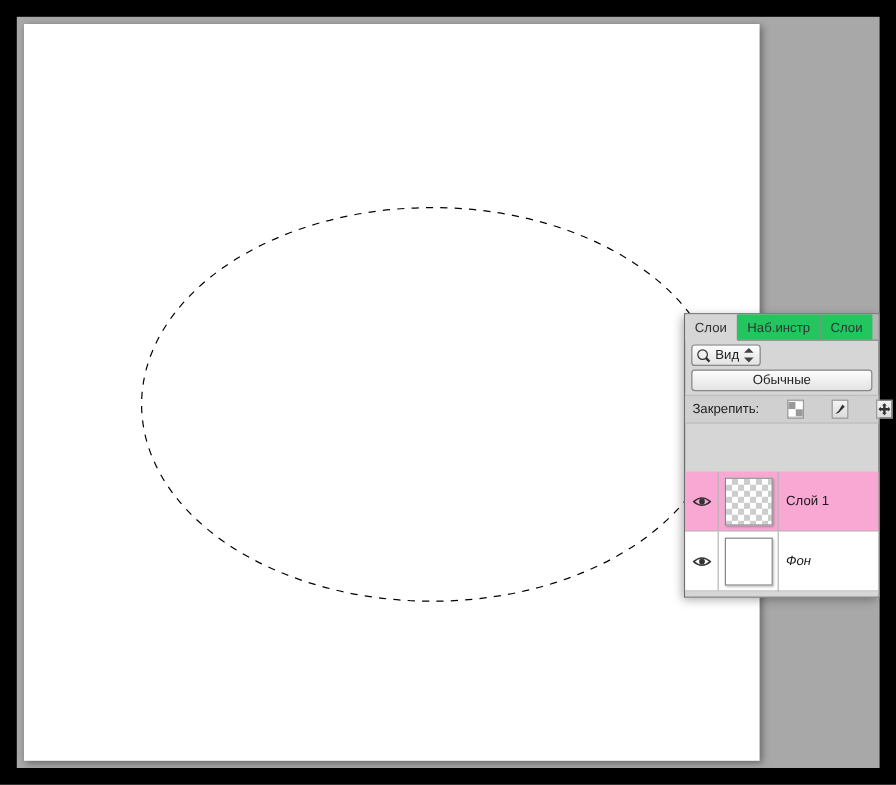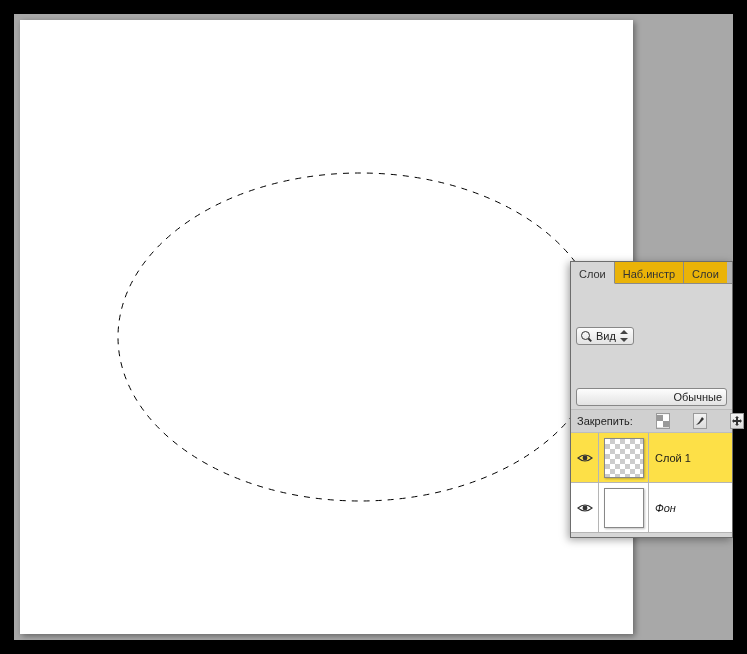--- a/index.html
+++ b/index.html
@@ -52,52 +52,51 @@
     background: #b5b5b5;
     height: 22px;
     align-items: stretch;
     border-bottom: 1px solid #8a8a8a;
     font-size: 11px;
   }
   .tab {
     padding: 3px 8px 0 8px;
     color: #333;
     border-right: 1px solid #8a8a8a;
-    background: #eab308;
+    background: #22c55e;
     cursor: default;
     display: flex;
     align-items: center;
     white-space: nowrap;
   }
   .tab.active {
     background: #d6d6d6;
     border-bottom: 1px solid #d6d6d6;
     margin-bottom: -1px;
   }
   .tab.cut { border-right: none; overflow: hidden; }
   .row {
     display: flex;
     align-items: center;
     padding: 3px 5px;
     gap: 4px;
-    margin-top: 40px;
   }
   .dropdown {
     display: inline-flex;
     align-items: center;
     background: linear-gradient(#fdfdfd,#e3e3e3);
     border: 1px solid #888;
     border-radius: 3px;
     padding: 2px 4px;
     font-size: 11px;
     color: #222;
     gap: 4px;
     cursor: default;
   }
-  .dropdown.full { flex: 1; justify-content: flex-end; }
+  .dropdown.full { flex: 1; justify-content: center; }
   .updown {
     width: 9px; height: 12px; position: relative;
   }
   .updown::before, .updown::after {
     content: ""; position: absolute; left: 0; width: 0; height: 0;
     border-left: 4px solid transparent; border-right: 4px solid transparent;
   }
   .updown::before { top: 0; border-bottom: 4px solid #444; }
   .updown::after { bottom: 0; border-top: 4px solid #444; }
   .search-icon {
@@ -126,21 +125,21 @@
     background: linear-gradient(#f4f4f4,#dcdcdc);
     display: flex; align-items: center; justify-content: center;
     font-size: 12px; color: #222; cursor: default;
   }
   .layer {
     display: flex; align-items: center;
     height: 50px;
     border-bottom: 1px solid #b5b5b5;
     background: #ffffff;
   }
-  .layer.selected { background: #fde047; }
+  .layer.selected { background: #f9a8d4; margin-top: 40px; }
   .vis {
     width: 28px; height: 100%;
     display: flex; align-items: center; justify-content: center;
     border-right: 1px solid #b5b5b5;
   }
   .eye { width: 16px; height: 12px; display: block; }
   .thumbwrap {
     width: 50px; height: 50px;
     display: flex; align-items: center; justify-content: center;
     border-right: 1px solid #b5b5b5;

